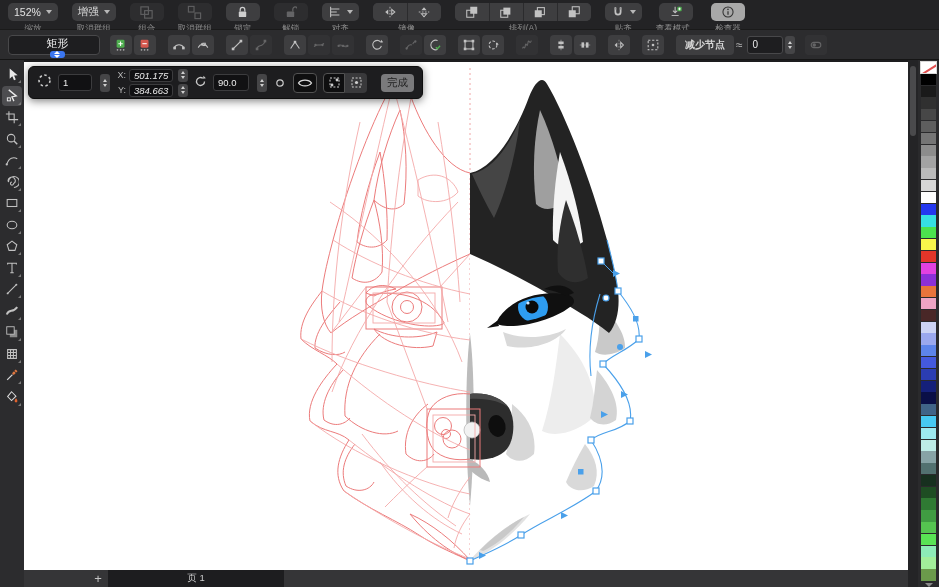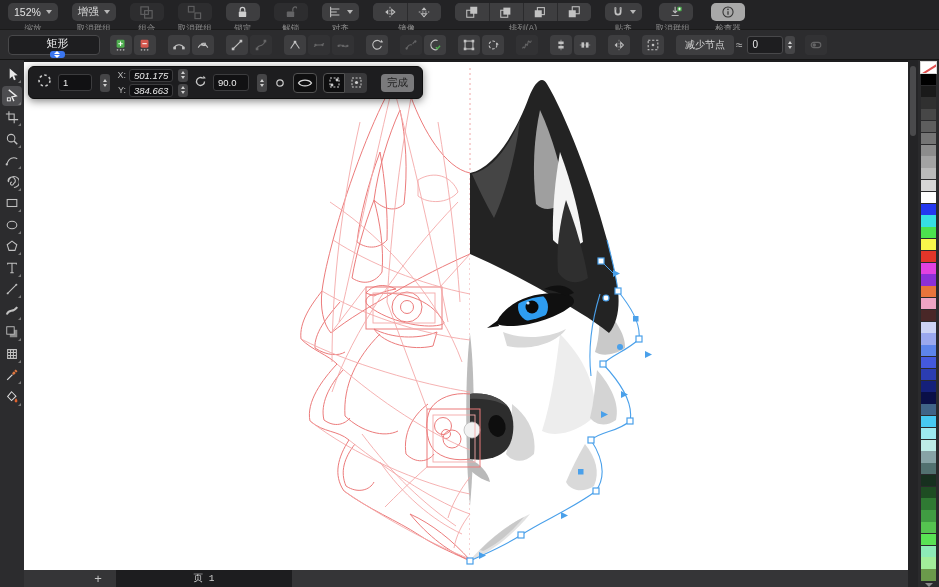--- a/index.html
+++ b/index.html
@@ -34,21 +34,21 @@
     display:flex; align-items:center; justify-content:center; }
   .pb-btn.disabled { opacity:.38; }
   .shape-select { height:20px; width:92px; background:#1e1e20; border:1px solid #48484a; border-radius:4px;
     display:flex; align-items:center; justify-content:space-between; padding-left:7px; color:#ededed; font-size:11px;flex-direction:column; }
   .sel-stepper { width:15px; height:18px; background:#3b76f0; border-radius:3px; margin-right:1px;
     display:flex; flex-direction:column; align-items:center; justify-content:center; gap:1px; }
   .sel-stepper i { width:0; height:0; border-left:3px solid transparent; border-right:3px solid transparent; }
   .sel-stepper .up { border-bottom:3.5px solid #fff; }
   .sel-stepper .dn { border-top:3.5px solid #fff; }
   .pb-textbtn { height:20px; background:#3e3e40; border-radius:4px; color:#d6d6d6; font-size:10px;
-    display:flex; align-items:center; padding:0 9px; flex:none; }
+    display:flex; align-items:center; padding:0 9px; flex:none;font-weight:bold; }
   .approx { color:#b5b5b5; font-size:12px; margin:0 4px 0 2px; }
   .mini-field { height:18px; background:#1e1e20; border:1px solid #48484a; border-radius:3px;
     color:#ececec; font-size:10px; display:flex; align-items:center; padding:0 5px; }
   .stepper { width:10px; height:18px; background:#454547; border-radius:3px; margin-left:2px;
     display:flex; flex-direction:column; align-items:center; justify-content:center; gap:2px; flex:none; }
   .stepper i { width:0; height:0; border-left:2.5px solid transparent; border-right:2.5px solid transparent; }
   .stepper .up { border-bottom:3px solid #cfcfcf; }
   .stepper .dn { border-top:3px solid #cfcfcf; }
 
   
@@ -96,22 +96,22 @@
   .swatch.selected { outline:1.5px solid #d8d8d8; outline-offset:0px; }
   .swatch.none { background:#fff; position:relative; overflow:hidden; }
   .swatch.none::after { content:""; position:absolute; left:-2px; top:4.5px; width:26px; height:1.6px;
     background:#e05050; transform:rotate(-32deg); }
   .pal-arrow { margin-top:2px; width:0; height:0; border-left:4px solid transparent; border-right:4px solid transparent; border-top:4.5px solid #8a8a8a; }
 
   
   .status-bar { position:absolute; left:24px; top:570px; width:884px; height:17px; background:#353537;
     display:flex; align-items:center; }
   .add-page { color:#c3c3c3; font-size:13px; margin-left:64px; width:20px; text-align:center; }
-  .page-tab { height:17px; width:176px; margin-left:8px; background:#1d1d1f; color:#cfcfcf;
-    font-size:9.5px; display:flex; align-items:center; justify-content:center;font-family:Liberation Mono, monospace; }
+  .page-tab { height:17px; width:176px; background:#1d1d1f; color:#cfcfcf;
+    font-size:9.5px; display:flex; align-items:center; justify-content:center; }
 </style>
 </head>
 <body>
 
 <div class="toolbar-top" id="toolbar-top">
     <div class="tb-group">
       <div class="tb-row">
         <div class="tb-btn">
           <span>152%</span>
           <span class="caret"></span>
@@ -273,21 +273,21 @@
           <span>
             <svg width="14" height="14" viewBox="0 0 16 16">
               <path d="M7 2v7M4.5 6.5L7 9l2.5-2.5" fill="none" stroke="#c2c2c2" stroke-width="1.2"></path>
               <path d="M3 12h8" stroke="#c2c2c2"></path>
               <rect x="9.5" y="2" width="5" height="5" rx="1" fill="#4fae4f"></rect>
               <path d="M12 3v3M10.5 4.5h3" stroke="#fff" stroke-width="1"></path>
             </svg>
           </span>
         </div>
       </div>
-      <div class="tb-label">取消群组...</div>
+      <div class="tb-label">查看模式...</div>
     </div>
     <div class="tb-group">
       <div class="tb-row">
         <div class="tb-btn active">
           <span>
             <svg width="14" height="14" viewBox="0 0 16 16">
               <circle cx="8" cy="8" r="5.8" fill="none" stroke="#c2c2c2" stroke-width="1.2"></circle>
               <circle cx="8" cy="5" r="0.9" fill="#c2c2c2"></circle>
               <path d="M8 7.2v4" stroke="#c2c2c2" stroke-width="1.4"></path>
             </svg>

